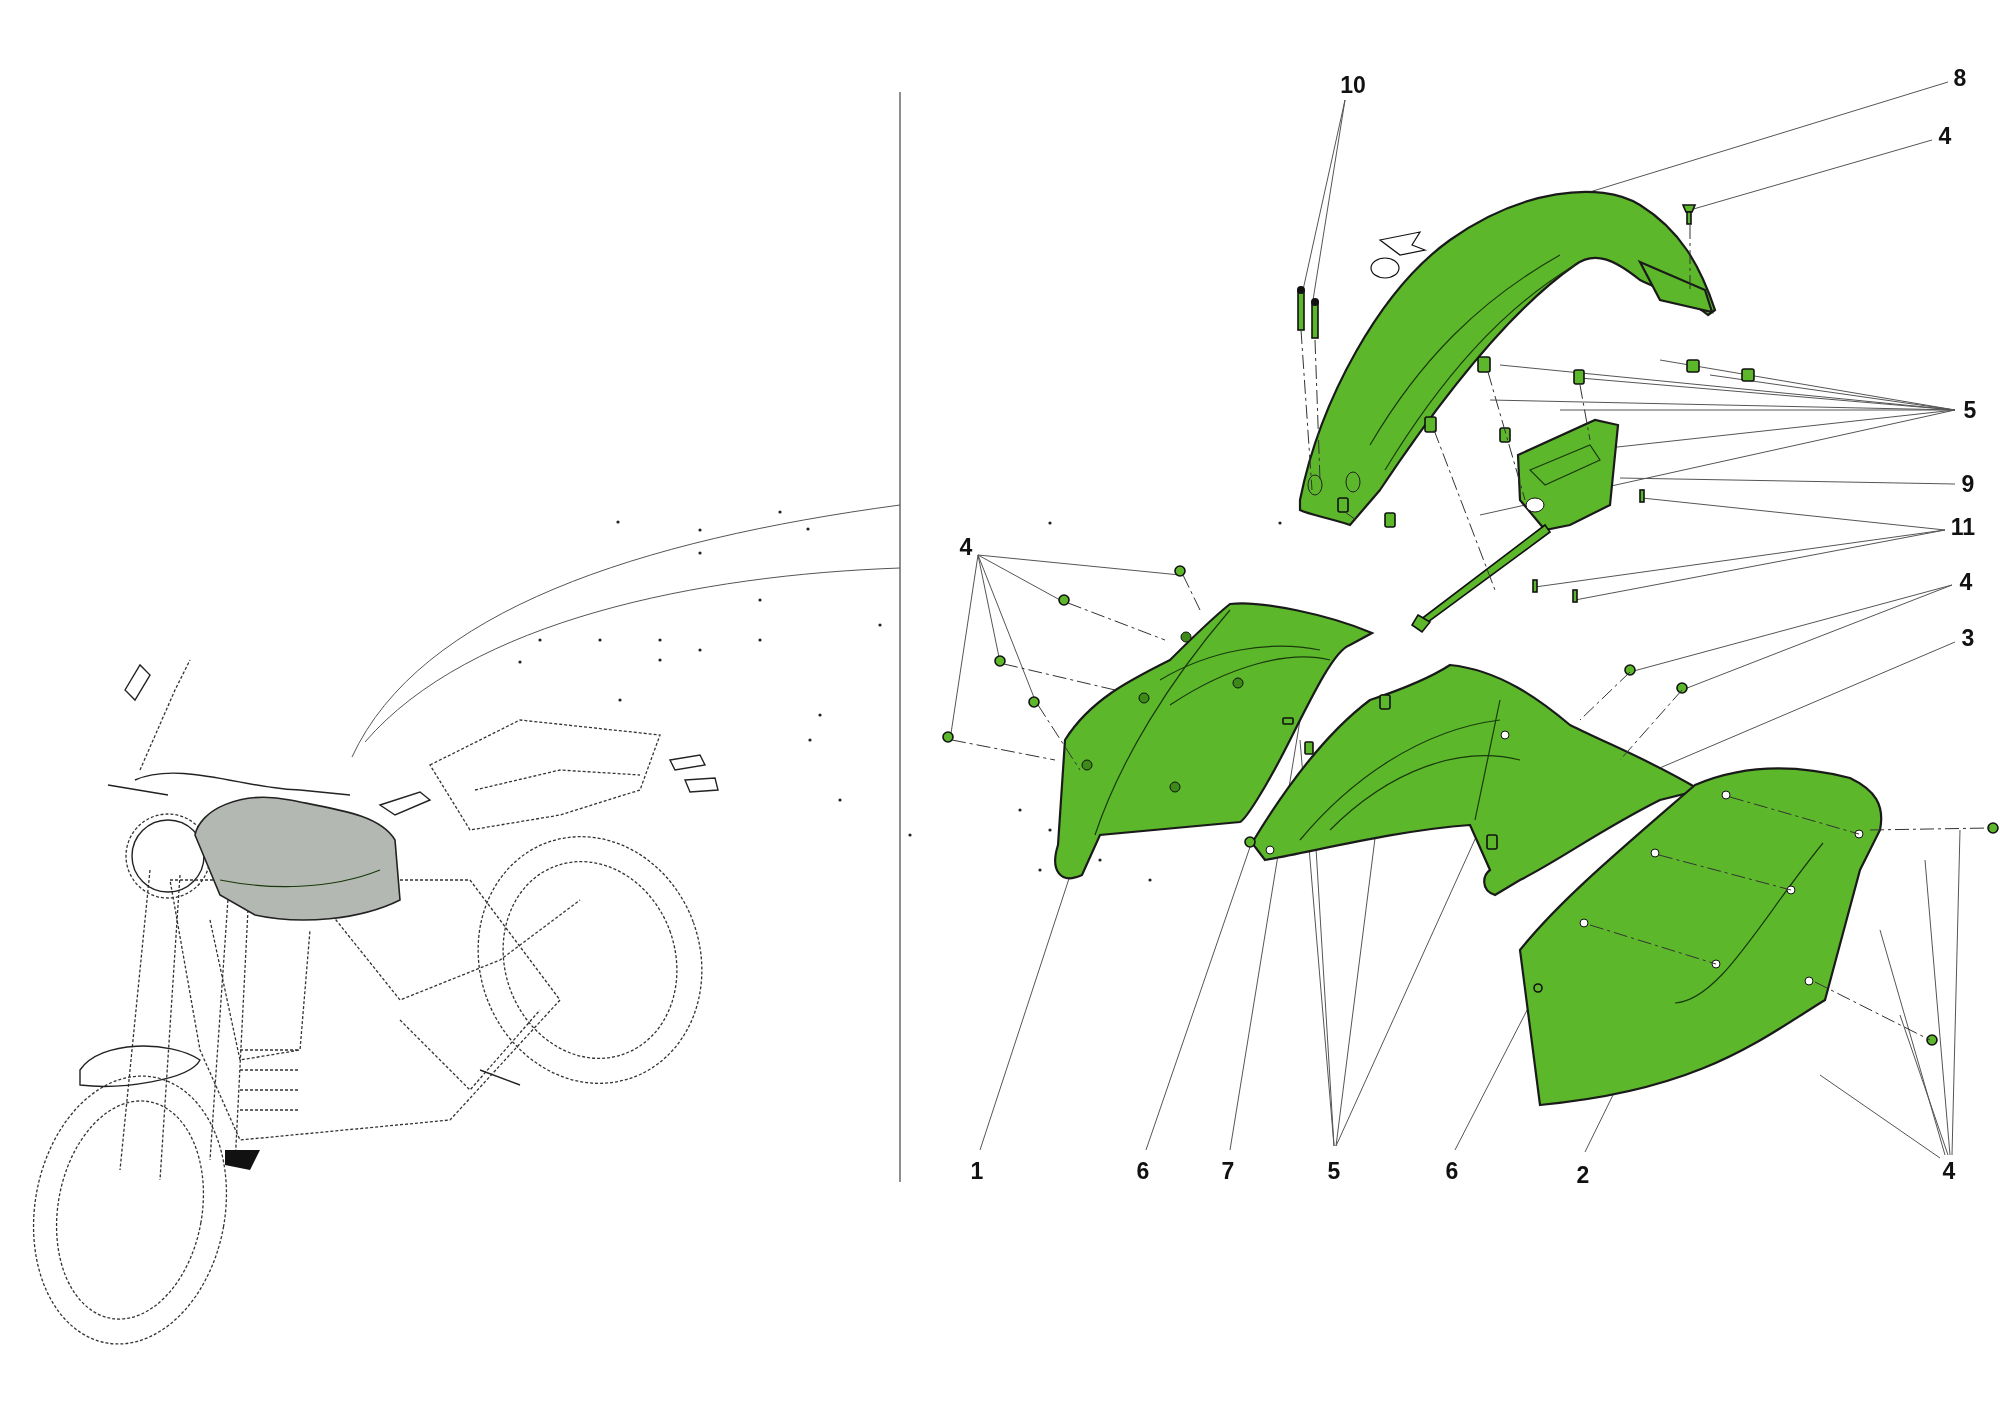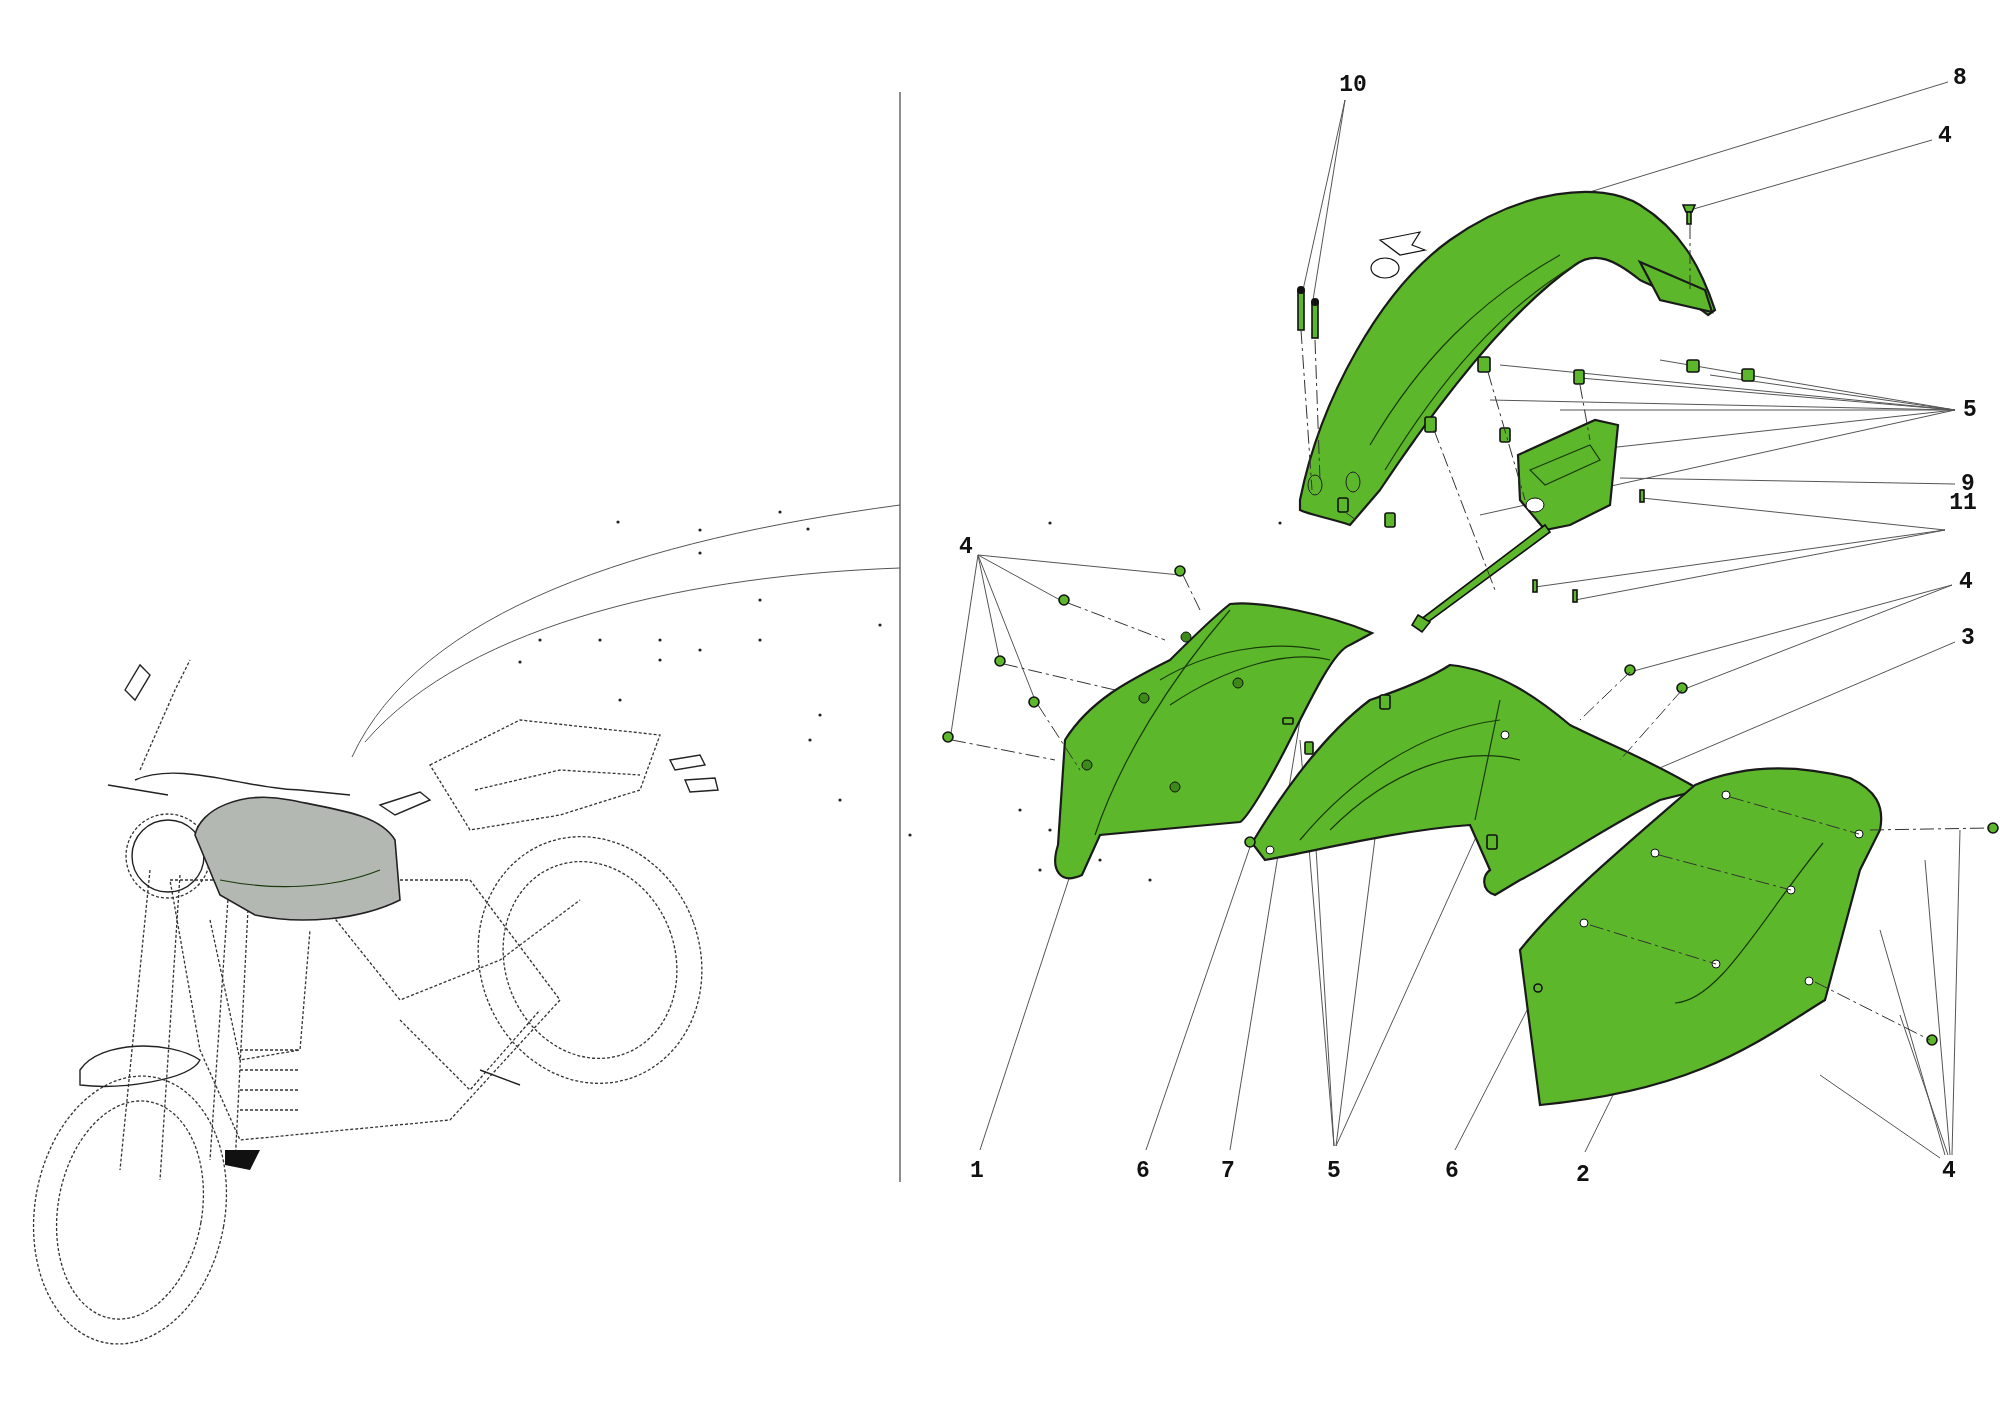--- a/index.html
+++ b/index.html
@@ -1,18 +1,18 @@
 <!DOCTYPE html>
 <html><head>
 <meta charset="utf-8">
 <style>
   html,body{margin:0;padding:0;background:#ffffff;}
   body{width:2000px;height:1410px;position:relative;overflow:hidden;font-family:"DejaVu Sans",sans-serif;}
   #canvas{position:absolute;left:0;top:0;width:2000px;height:1410px;}
-  .callout{position:absolute;font-family:Liberation Mono, monospace;font-weight:bold;font-size:23px;color:#111;transform:translate(-50%,-50%);line-height:1;}
+  .callout{position:absolute;font-family:Liberation Sans, sans-serif;font-weight:bold;font-size:23px;color:#111;transform:translate(-50%,-50%);line-height:1;}
   .part{fill:#5cb82a;stroke:#1a1a1a;stroke-width:2.2;}
   .partline{fill:none;stroke:#1a3a0c;stroke-width:1.2;}
   .leader{stroke:#555;stroke-width:1;fill:none;}
   .dash{stroke:#333;stroke-width:1;fill:none;stroke-dasharray:14 4 3 4;}
   .fast{fill:#5cb82a;stroke:#111;stroke-width:1.6;}
   .bike{fill:none;stroke:#333;stroke-width:1.3;stroke-dasharray:3 2;}
   .bikesolid{fill:none;stroke:#222;stroke-width:1.4;}
   .tank{fill:#b4b8b2;stroke:#222;stroke-width:1.6;}
   .dot{fill:#222;}
 </style>
@@ -271,21 +271,21 @@
     <path class="dash" d="M1690 225 L1690 290"></path>
   </g>
 </svg>
 
 <div>
   <div class="callout" style="left:1353px;top:85px">10</div>
   <div class="callout" style="left:1960px;top:78px">8</div>
   <div class="callout" style="left:1945px;top:136px">4</div>
   <div class="callout" style="left:1970px;top:410px">5</div>
   <div class="callout" style="left:1968px;top:484px">9</div>
-  <div class="callout" style="left:1963px;top:503px">11</div>
+  <div class="callout" style="left:1963px;top:527px">11</div>
   <div class="callout" style="left:966px;top:547px">4</div>
   <div class="callout" style="left:1966px;top:582px">4</div>
   <div class="callout" style="left:1968px;top:638px">3</div>
   <div class="callout" style="left:977px;top:1171px">1</div>
   <div class="callout" style="left:1143px;top:1171px">6</div>
   <div class="callout" style="left:1228px;top:1171px">7</div>
   <div class="callout" style="left:1334px;top:1171px">5</div>
   <div class="callout" style="left:1452px;top:1171px">6</div>
   <div class="callout" style="left:1583px;top:1175px">2</div>
   <div class="callout" style="left:1949px;top:1171px">4</div>

